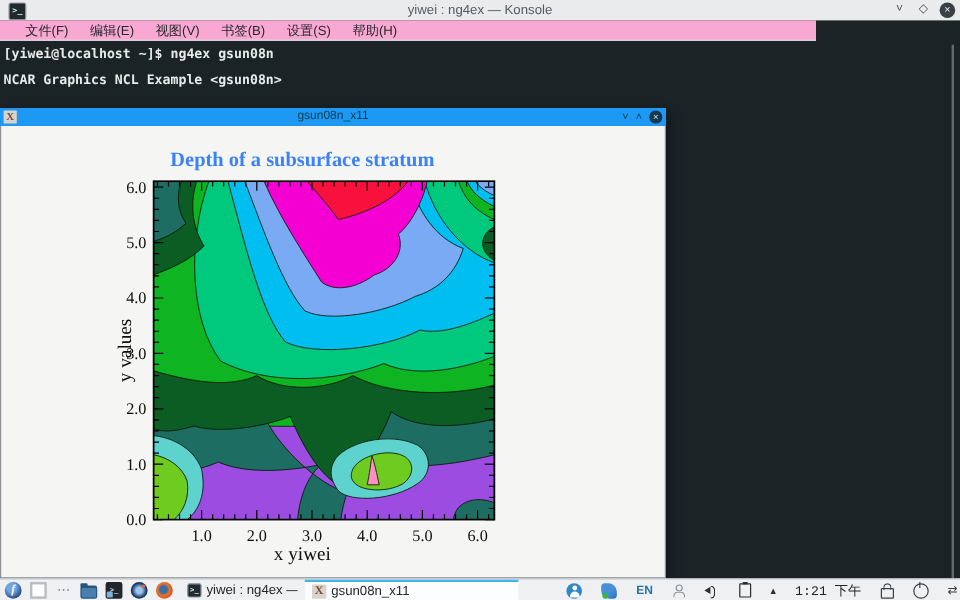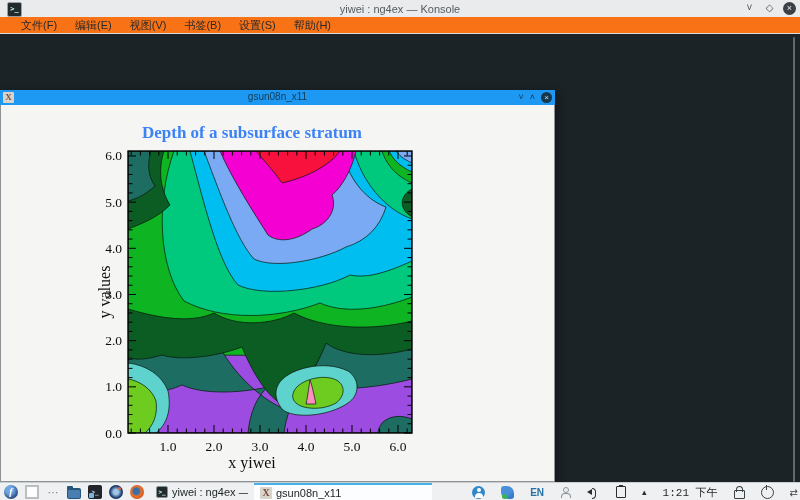--- a/index.html
+++ b/index.html
@@ -7,21 +7,21 @@
   .desktop{position:absolute;inset:0;width:800px;height:500px;}
 
   
   .konsole{position:absolute;left:0;top:0;width:800px;height:482px;background:#1b2327;}
   .k-titlebar{position:absolute;left:0;top:0;width:800px;height:17px;background:#e9ebec;display:flex;align-items:center;}
   .k-title{position:absolute;left:0;right:0;text-align:center;font-size:11px;color:#545b60;}
   .k-appicon{position:absolute;left:7px;top:2px;width:13px;height:13px;background:#222a2e;border:1px solid #9aa0a3;border-radius:2px;color:#cfe;font:bold 7px "DejaVu Sans Mono",monospace;line-height:12px;text-align:center;}
   .k-controls{position:absolute;right:4px;top:0;height:17px;display:flex;align-items:center;gap:7px;}
   .k-ctrl{width:13px;height:13px;text-align:center;line-height:12px;font-size:10px;color:#4a5156;cursor:pointer;}
   .k-close{background:#3a4045;border-radius:50%;color:#e9ebec;font-size:9px;line-height:13px;}
-  .k-menubar{position:absolute;left:0;top:17px;width:800px;height:17px;background:#f97316;border-bottom:1px solid #d9dcde;display:flex;align-items:center;padding-left:12px;box-sizing:border-box;}
+  .k-menubar{position:absolute;left:0;top:17px;width:680px;height:17px;background:#f9a8d4;border-bottom:1px solid #d9dcde;display:flex;align-items:center;padding-left:12px;box-sizing:border-box;}
   .k-menuitem{font-size:11px;color:#26292c;padding:0 9px;cursor:pointer;}
   .k-term{position:absolute;left:0;top:35px;width:800px;height:447px;background:#1b2327;}
   .k-line{position:absolute;left:3px;white-space:pre;font:bold 11px "DejaVu Sans Mono",monospace;color:#e8eaec;}
   .k-scrollbar{position:absolute;right:5px;top:2px;width:2px;height:445px;background:#5f6a6f;border-radius:1px;}
 
   
   .x11{position:absolute;left:0;top:90px;width:555px;height:392px;box-shadow:2px 3px 10px rgba(0,0,0,.45);}
   .x-titlebar{position:absolute;left:0;top:0;width:100%;height:15px;background:#1d99f3;}
   .x-title{position:absolute;left:0;right:0;top:1px;text-align:center;font-size:10px;color:#123a50;}
   .x-appicon{position:absolute;left:3px;top:2px;width:11px;height:11px;background:#d8d4cc;border-radius:1px;color:#7b4a38;font:bold 9px "Liberation Serif",serif;line-height:11px;text-align:center;}
@@ -98,20 +98,22 @@
     </div>
     <div class="k-menubar">
       <span class="k-menuitem">文件(F)</span>
       <span class="k-menuitem">编辑(E)</span>
       <span class="k-menuitem">视图(V)</span>
       <span class="k-menuitem">书签(B)</span>
       <span class="k-menuitem">设置(S)</span>
       <span class="k-menuitem">帮助(H)</span>
     </div>
     <div class="k-term">
+      <div class="k-line" style="top:3px">[yiwei@localhost ~]$ ng4ex gsun08n</div>
+      <div class="k-line" style="top:25px">NCAR Graphics NCL Example &lt;gsun08n&gt;</div>
       <div class="k-scrollbar"></div>
     </div>
   </div>
 
   <div class="x11">
     <div class="x-titlebar">
       <div class="x-appicon">X</div>
       <div class="x-title">gsun08n_x11</div>
       <div class="x-controls">
         <div class="x-ctrl">˅</div>

